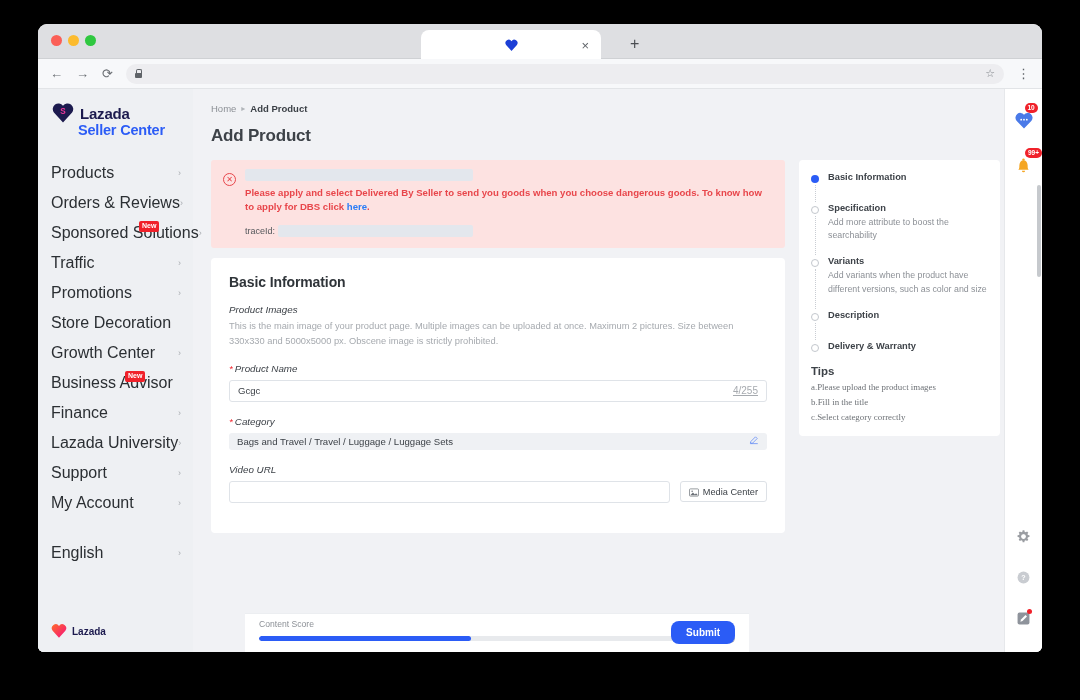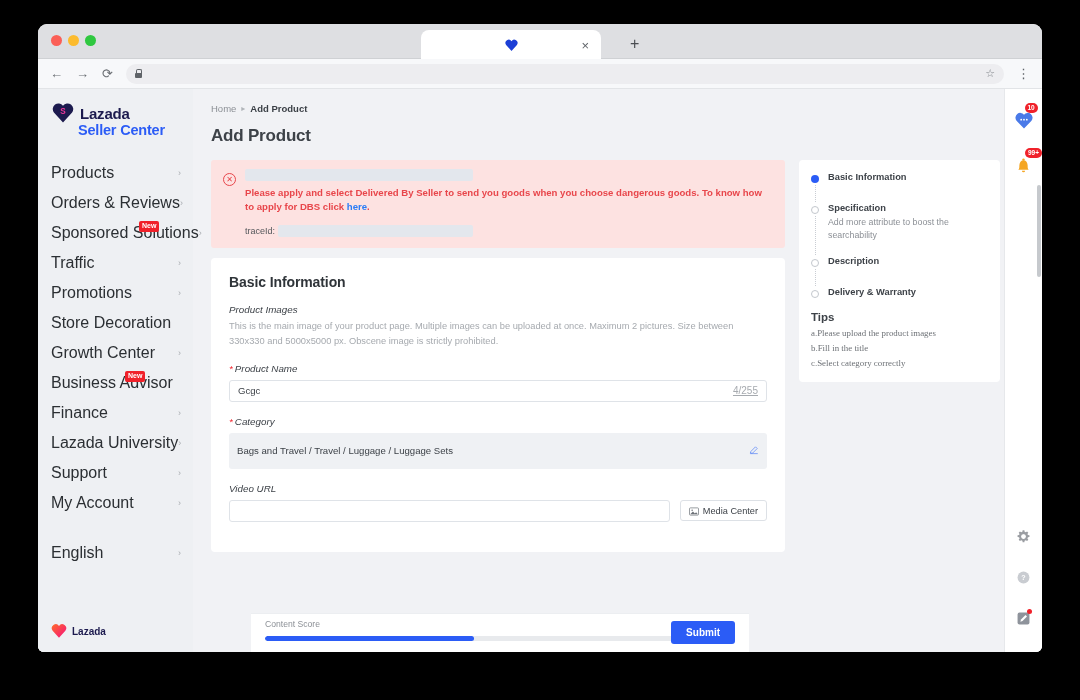--- a/index.html
+++ b/index.html
@@ -157,58 +157,58 @@
   .dz-links .bar { color:#c5cbd3; margin:0 2px; }
 
   .inputbox {
     margin-top:6px; height:22px; border:1px solid #dfe3e8; border-radius:3px;
     display:flex; align-items:center; padding:0 8px; background:#fff;
   }
   .inputbox .val { font-size:9.6px; color:#3d4248; }
   .counter { margin-left:auto; font-size:10px; color:#a6aaaf;text-decoration:underline; }
 
   .catbox {
-    margin-top:6px; height:36px; background:#eff1f4; border-radius:3px;
+    margin-top:6px; height:17px; background:#eff1f4; border-radius:3px;
     display:flex; align-items:center; padding:0 8px;
   }
   .catbox .val { font-size:9.6px; color:#3d4248; }
   .pencil { margin-left:auto; color:#5d88f5; font-size:10px; line-height:1; }
 
   .videorow { display:flex; gap:10px; margin-top:6px; align-items:center; }
   .videoinput {
     flex:1; height:22px; border:1px solid #dfe3e8; border-radius:3px; background:#fff;
   }
   .mcbtn {
     height:21px; border:1px solid #dde1e6; border-radius:3px; background:#fff;
     display:flex; align-items:center; gap:4px; padding:0 8px; cursor:pointer;
   }
   .mcbtn .t { font-size:9.2px; color:#3d4248; }
 
   .card-spacer { height:16px; }
 
   
   .scorebar {
-    position:absolute; left:213px; right:293px; bottom:0; height:39px;
+    position:absolute; left:207px; right:293px; bottom:0; height:39px;
     background:#fff; border-top:1px solid #eceef1;
     padding:5px 14px 0 14px;
   }
   .score-lbl { font-size:8.6px; color:#8c9096; }
   .score-row { display:flex; align-items:center; gap:8px; margin-top:4px; }
   .track { flex:1; height:5px; background:#e8eaed; border-radius:3px; overflow:hidden; }
   .fill { height:100%; background:#2b5cf6; border-radius:3px; }
   .score-num { font-size:8.8px; color:#55585c; }
   .info-i {
     width:9px; height:9px; border-radius:50%; border:1px solid #a6aaaf;
     color:#a6aaaf; font-size:6.5px; display:flex; align-items:center;
     justify-content:center; line-height:1;
   }
   .submit {
     position:absolute; right:14px; top:7px; background:#2b5cf6; color:#fff;
     font-size:10px; font-weight:700; padding:6px 15px; border:none;
-    border-radius:3px; cursor:pointer;
+    border-radius:8px; cursor:pointer;
   }
 
   
   .right-col { width:201px; flex-shrink:0; }
   .steps-card { background:#fff; border-radius:4px; padding:12px 12px 14px 12px; }
   .step { position:relative; padding-left:17px; }
   .step + .step { margin-top:4px; }
   .dot {
     position:absolute; left:0; top:3px; width:8px; height:8px; border-radius:50%;
   }
@@ -456,20 +456,26 @@
                 <div class="step-title">Basic Information</div>
               </div>
 
               <div class="step step-pad-b">
                 <span class="dot idle"></span>
                 <span class="connector"></span>
                 <div class="step-title">Specification</div>
                 <div class="step-desc">Add more attribute to boost the searchability</div>
               </div>
 
+              <div class="step step-pad-b">
+                <span class="dot idle"></span>
+                <span class="connector"></span>
+                <div class="step-title">Variants</div>
+                <div class="step-desc">Add variants when the product have different versions, such as color and size</div>
+              </div>
 
               <div class="step step-pad-a">
                 <span class="dot idle"></span>
                 <span class="connector"></span>
                 <div class="step-title">Description</div>
               </div>
 
               <div class="step">
                 <span class="dot idle"></span>
                 <div class="step-title">Delivery &amp; Warranty</div>

